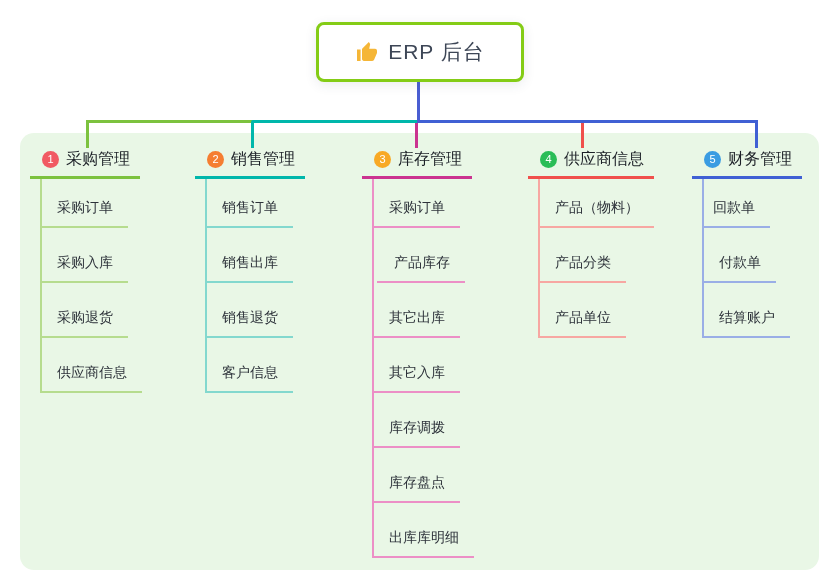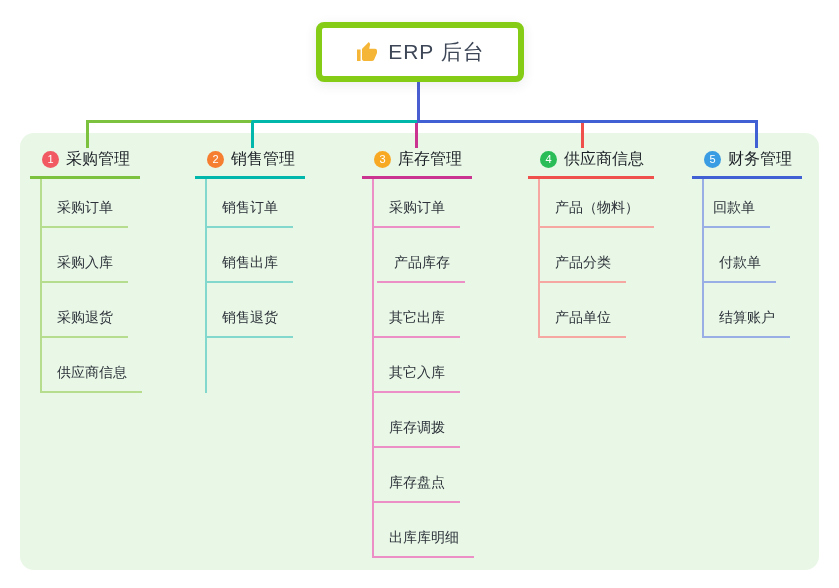--- a/index.html
+++ b/index.html
@@ -19,21 +19,21 @@
     width: 799px; height: 437px;
     background: #e9f7e6;
     border-radius: 14px;
   }
   
   .root-node {
     position: absolute;
     left: 316px; top: 22px;
     width: 208px; height: 60px;
     background: #ffffff;
-    border: 6px solid #84cc16;
+    border: 3px solid #84cc16;
     border-radius: 8px;
     box-shadow: 0 3px 12px rgba(60,70,90,0.10);
     display: flex;
     align-items: center;
     justify-content: center;
     gap: 9px;
     z-index: 5;
   }
   .root-node .root-label {
     font-size: 21px;
@@ -150,20 +150,23 @@
     <div class="spine" style="background: rgb(131, 216, 206);"></div>
     <div class="item first" style="border-bottom-color: rgb(131, 216, 206);">
       <span>销售订单</span>
       </div>
     <div class="item" style="border-bottom-color: rgb(131, 216, 206); text-align: center;">
       <span>销售出库</span>
       </div>
     <div class="item" style="border-bottom-color: rgb(131, 216, 206);">
       <span>销售退货</span>
       </div>
+    <div class="item" style="border-bottom-color: rgb(131, 216, 206);">
+      <span>客户信息</span>
+      </div>
   </div>
 
   <div class="column items-7" style="left:362px">
     <div class="branch-title" style="border-bottom-color: rgb(203, 51, 144);">
       <span class="badge" style="background: rgb(248, 169, 36);">3</span>
       <span>库存管理</span>
     </div>
     <div class="spine" style="background: rgb(236, 143, 198);"></div>
     <div class="item first" style="border-bottom-color: rgb(236, 143, 198);">
       <span>采购订单</span>

